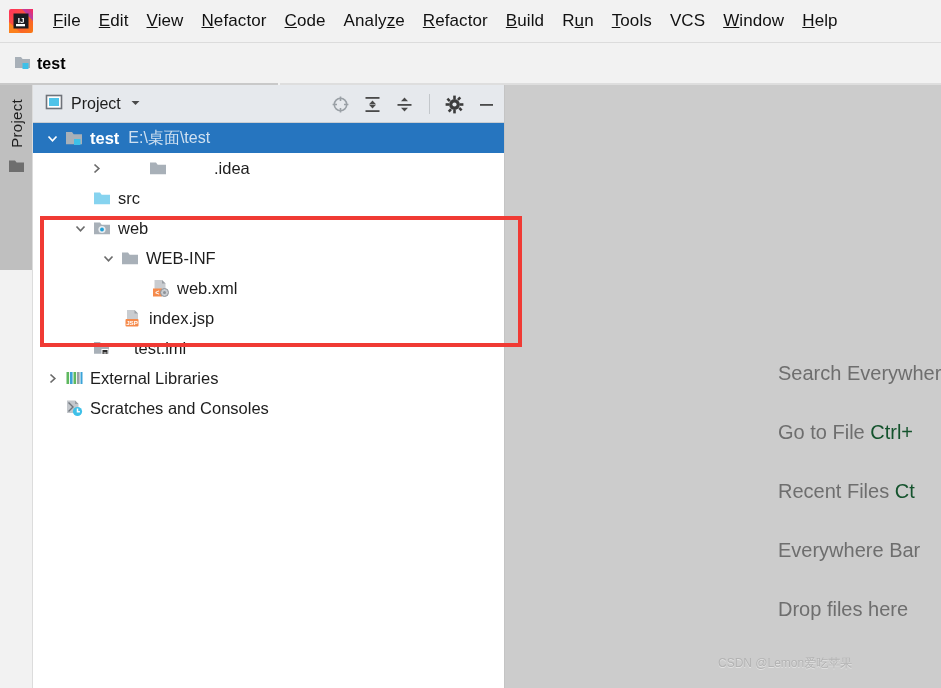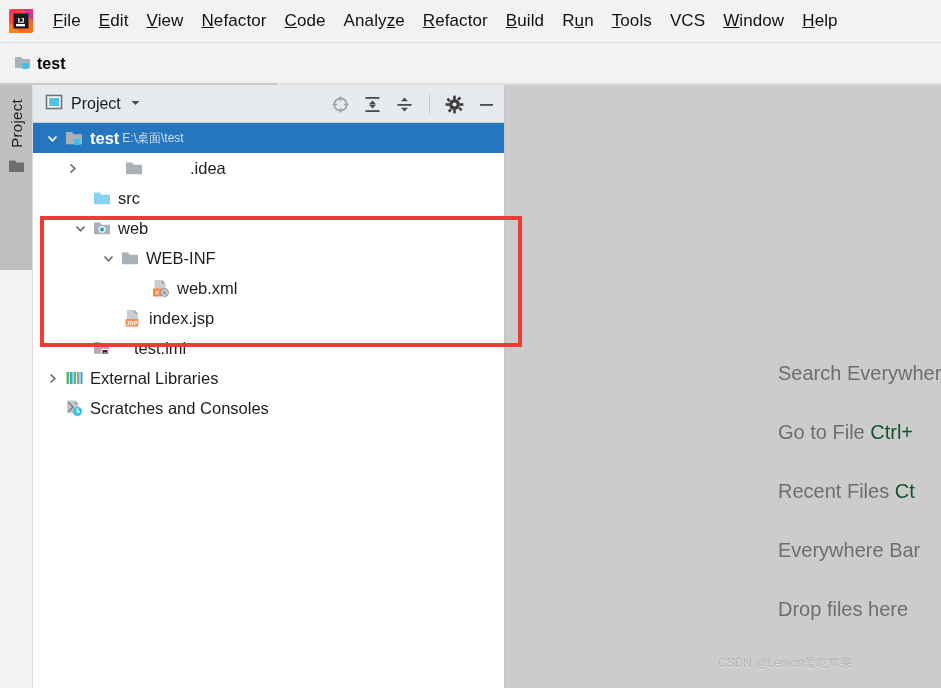--- a/index.html
+++ b/index.html
@@ -176,23 +176,23 @@
     flex: 0 0 auto;
     margin-right: 5px;
     line-height: 0;
   }
   .row .label {
     font-size: 16.5px;
     color: #1d1d1d;
   }
   .row.selected .label { color: #fff; font-weight: bold; }
   .row .sublabel {
-    font-size: 12px;
+    font-size: 16px;
     color: #cfe0f0;
-    margin-left: 3px;
+    margin-left: 9px;
   }
 
   
   .editor {
     position: absolute;
     left: 505px; top: 85px;
     width: 436px; height: 603px;
     background: #cccccc;
   }
   .hints {
@@ -394,21 +394,21 @@
         <span class="ico">
           <svg width="19" height="18" viewBox="0 0 19 18">
             <path d="M1 3 h6 l1.7 2.2 H17 v10 H1 Z" fill="#a8b0b8"></path>
             <rect x="9" y="10" width="6.5" height="6" fill="#3ec0e8"></rect>
           </svg>
         </span>
         <span class="label">test</span>
         <span class="sublabel">E:\桌面\test</span>
       </div>
 
-      <div class="row" style="padding-left:28px;gap:40px;">
+      <div class="row" style="padding-left:52px;gap:40px;">
         <span class="twisty">
           <svg width="13" height="13" viewBox="0 0 13 13">
               <path d="M4.5 2.5 L8.8 6.5 L4.5 10.5" fill="none" stroke="#6b6b6b" stroke-width="1.7"></path>
             </svg>
         </span>
         <span class="ico">
           <svg width="19" height="18" viewBox="0 0 19 18">
             <path d="M1 3.5 h6 l1.7 2.2 H17 v9.5 H1 Z" fill="#a8b0b8"></path>
           </svg>
         </span>

